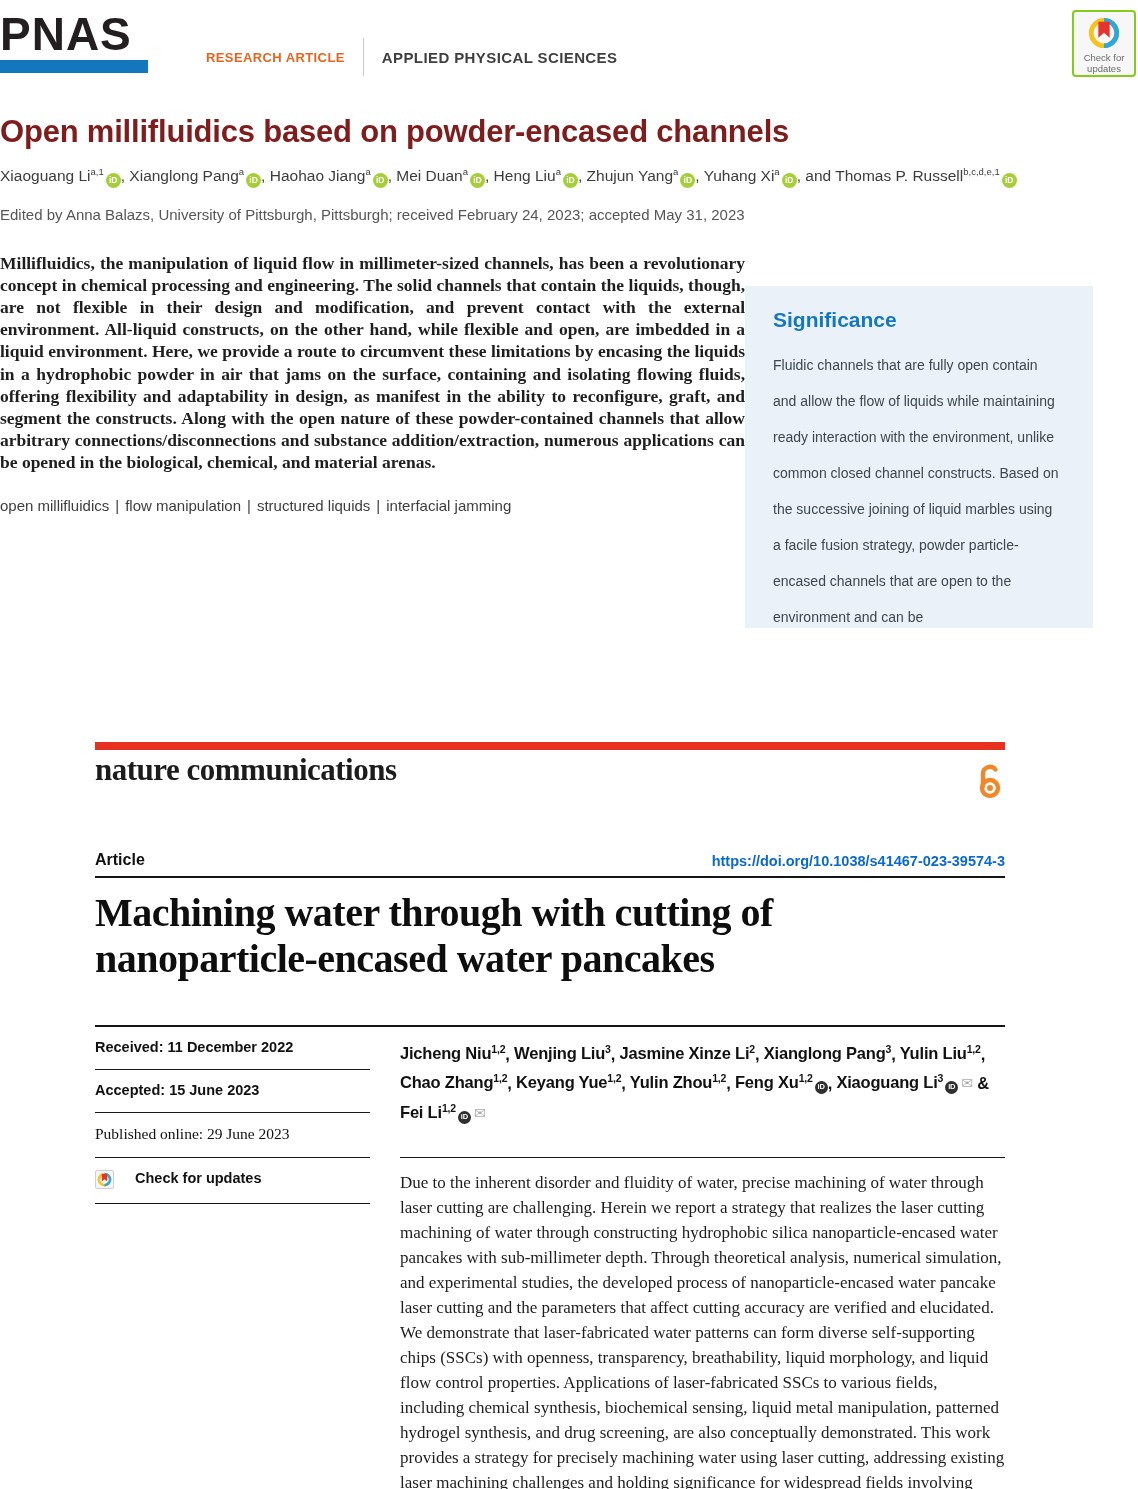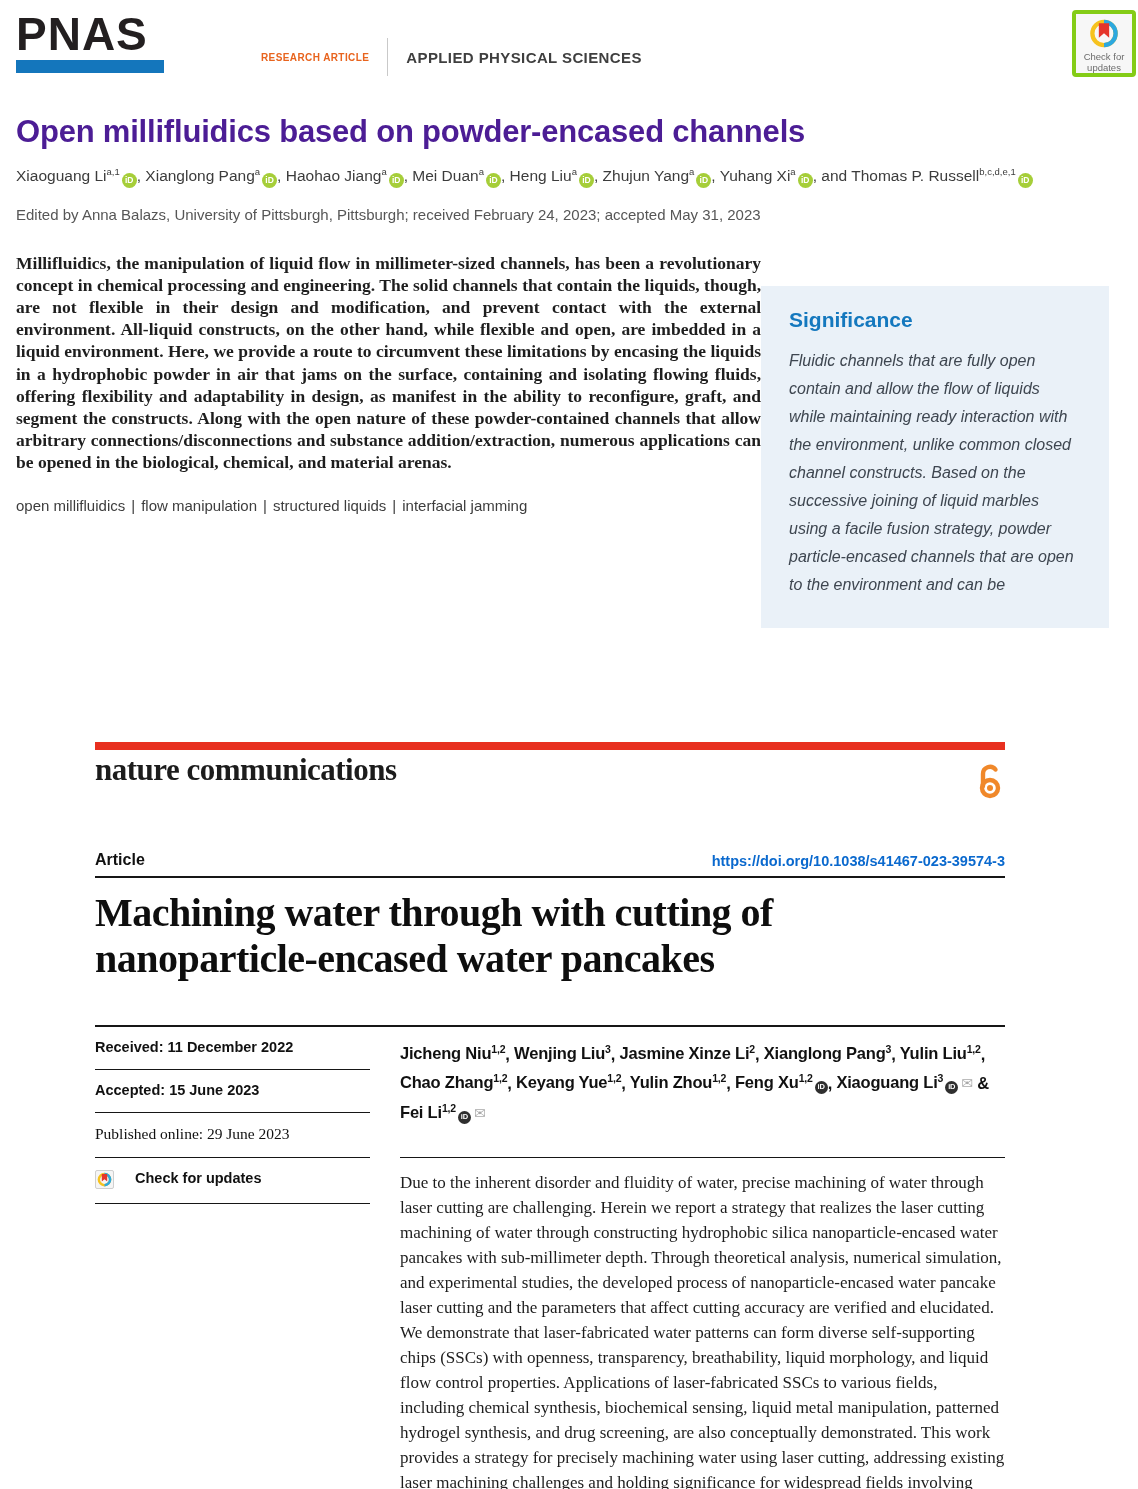--- a/index.html
+++ b/index.html
@@ -4,50 +4,50 @@
 <style>
   :root{
     --pnas-blue:#1476BC; --kicker-orange:#E8641E; --sig-blue:#1478BE; --sig-bg:#EAF1F8;
     --nature-red:#E8301F; --doi-blue:#0A69CE; --oa-orange:#F0882A; --orcid-green:#A6CE39;
   }
   *{margin:0;padding:0;box-sizing:border-box;}
   html,body{background:#fff;}
   body{width:1138px;height:1489px;overflow:hidden;font-family:"Liberation Sans",sans-serif;color:#222;}
 
   
-  .pnas{padding:10px 0 0 16px;}
+  .pnas{padding:10px 0 0 0;}
   .pnas-header{display:flex;align-items:flex-start;position:relative;height:88px;}
   .pnas-logo{display:inline-block;}
   .pnas-logo .word{font-weight:bold;font-size:46px;letter-spacing:1px;color:#231F20;line-height:48px;display:block;}
   .pnas-logo .bar{display:block;width:148px;height:13px;background:var(--pnas-blue);margin-top:2px;}
   .kicker-row{display:flex;align-items:center;margin:28px 0 0 58px;}
-  .kicker{color:var(--kicker-orange);font-weight:bold;font-size:10px;letter-spacing:.4px;margin-left:39px;}
+  .kicker{color:var(--kicker-orange);font-weight:bold;font-size:13px;letter-spacing:.4px;}
   .kicker-divider{width:1px;height:38px;background:#c9c9c9;margin:0 18px;}
   .section-label{color:#3f3f3f;font-weight:bold;font-size:15px;letter-spacing:.4px;}
-  .check-badge{position:absolute;right:2px;top:0;width:64px;height:67px;border:4px solid #84cc16;border-radius:4px;background:#f7f7f7;display:flex;flex-direction:column;align-items:center;padding-top:4px;cursor:pointer;}
+  .check-badge{position:absolute;right:2px;top:0;width:64px;height:67px;border:2px solid #84cc16;border-radius:4px;background:#f7f7f7;display:flex;flex-direction:column;align-items:center;padding-top:4px;cursor:pointer;}
   .check-badge svg{width:34px;height:34px;}
   .check-badge .cb-text{font-size:9.5px;color:#6b6b6b;text-align:center;line-height:11px;margin-top:2px;}
 
-  .pnas-title{font-size:31px;font-weight:bold;color:#4c1d95;margin-top:16px;letter-spacing:-.2px;}
+  .pnas-title{font-size:31px;font-weight:bold;color:#7f1d1d;margin-top:16px;letter-spacing:-.2px;}
   .pnas-authors{margin-top:16px;font-size:15.5px;color:#3c3c3c;}
   .pnas-authors sup{font-size:9.5px;}
   .orcid{display:inline-flex;align-items:center;justify-content:center;width:15px;height:15px;border-radius:50%;color:#fff;font-size:8.5px;font-weight:bold;vertical-align:-2px;margin-left:2px;cursor:pointer;font-family:"Liberation Sans",sans-serif;}
   .orcid.green{background:var(--orcid-green);}
   .orcid.dark{background:#2f2f2f;width:13px;height:13px;font-size:7.5px;vertical-align:-1px;}
   .envelope{color:#a9a9a9;font-size:14px;margin-left:3px;font-family:"DejaVu Sans",sans-serif;cursor:pointer;}
   .pnas-edited{margin-top:18px;font-size:15px;color:#565656;}
 
   .pnas-columns{display:flex;justify-content:flex-start;margin-top:29px;}
   .pnas-left{width:745px;}
   .pnas-abstract{font-family:"Liberation Serif",serif;font-weight:bold;font-size:17.5px;line-height:22.2px;color:#1e1e1e;text-align:justify;}
   .pnas-keywords{margin-top:23px;font-size:15px;color:#3d3d3d;}
   .kw-sep{color:#3d3d3d;padding:0 6px;}
   .sig-box{width:348px;height:342px;background:var(--sig-bg);padding:22px 30px 0 28px;overflow:hidden;margin-top:34px;}
   .sig-heading{color:var(--sig-blue);font-size:21px;font-weight:bold;margin-bottom:15px;}
-  .sig-text{font-size:16px;line-height:28px;color:#3E4650;font-style:italic;}
+  .sig-text{font-size:14px;line-height:36px;color:#3E4650;}
 
   
   .nature{width:910px;margin:114px 0 0 95px;}
   .nat-bar{height:8px;background:var(--nature-red);}
   .nat-masthead{display:flex;justify-content:space-between;align-items:flex-start;margin-top:2px;}
   .nat-logo{font-family:"Liberation Serif",serif;font-weight:bold;font-size:31px;color:#1c1c1c;letter-spacing:-.5px;}
   .oa-icon{margin-top:5px;}
   .nat-article-row{display:flex;justify-content:space-between;align-items:flex-end;margin-top:46px;}
   .nat-article-label{font-weight:bold;font-size:16px;color:#111;}
   .nat-doi{font-weight:bold;font-size:14.5px;color:var(--doi-blue);text-decoration:none;cursor:pointer;}

